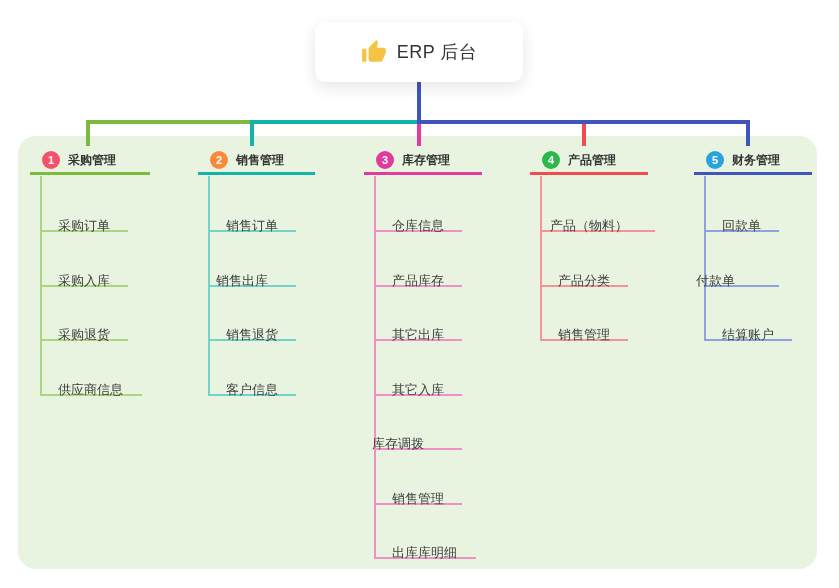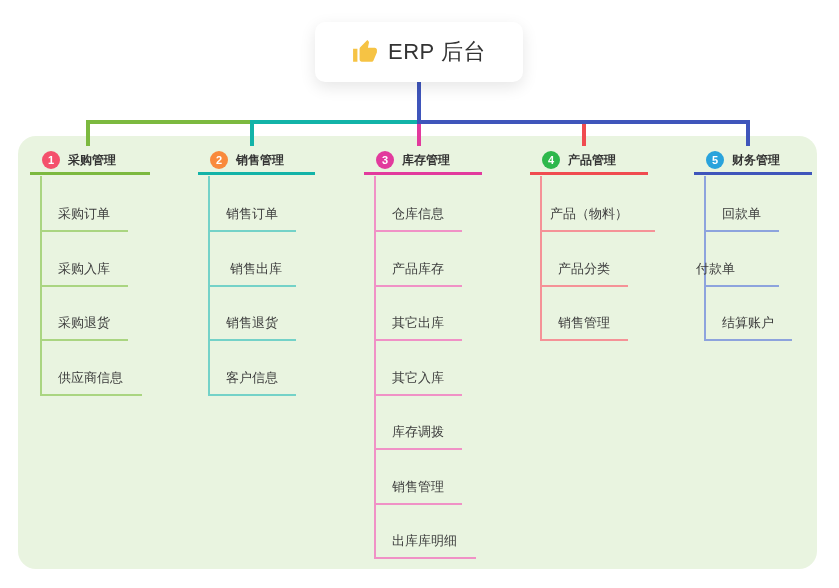--- a/index.html
+++ b/index.html
@@ -14,38 +14,38 @@
     border-radius:18px;
   }
   #connectors{position:absolute;left:0;top:0;width:839px;height:588px;pointer-events:none;}
   .root-card{
     position:absolute;left:315px;top:22px;width:208px;height:60px;
     background:#ffffff;border-radius:10px;
     box-shadow:0 5px 16px rgba(0,0,0,0.10);
     display:flex;align-items:center;justify-content:center;gap:10px;
     z-index:3;cursor:default;
   }
-  .root-label{font-size:22px;font-weight:500;color:#333;letter-spacing:.5px;}
+  .root-label{font-size:18px;font-weight:500;color:#333;letter-spacing:.5px;}
   .root-icon{width:26px;height:26px;display:inline-block;}
   .branch-title{
     position:absolute;height:27px;top:148px;
     display:flex;align-items:center;gap:8px;
     padding-left:12px;box-sizing:border-box;
     border-bottom:3px solid #000;z-index:2;
   }
   .badge{
     width:18px;height:18px;border-radius:50%;flex:0 0 18px;
     display:inline-flex;align-items:center;justify-content:center;
     color:#fff;font-size:11px;font-weight:bold;line-height:1;
   }
   .branch-label{font-size:12px;font-weight:600;color:#333;white-space:nowrap;}
   .spine{position:absolute;width:2px;z-index:1;}
   .child-label{
     position:absolute;height:20px;line-height:20px;
-    font-size:13px;color:#3d3d3d;white-space:nowrap;z-index:2;
+    font-size:13px;color:#3d3d3d;white-space:nowrap;z-index:2;margin-top:12px;
   }
   .child-underline{position:absolute;height:2px;z-index:1;}
 </style>
 </head>
 <body style="background: rgb(255, 255, 255);">
 
 <div id="canvas">
   <div class="panel" style="background: rgb(233, 244, 224);"></div>
   <svg id="connectors" width="839" height="588" viewBox="0 0 839 588">
       <path d="M419 82 V122 H88 V146" fill="none" stroke="#7cb93f" stroke-width="4"></path>
@@ -75,40 +75,40 @@
     <div class="child-underline" style="left: 40px; top: 339px; width: 88px; background: rgb(170, 213, 129);"></div>
     <div class="child-label" style="left: 58px; top: 368px;">供应商信息</div>
     <div class="child-underline" style="left: 40px; top: 394px; width: 102px; background: rgb(170, 213, 129);"></div>
     <div class="branch-title" style="left: 198px; width: 117px; border-bottom-color: rgb(18, 179, 168);">
       <span class="badge" style="background: rgb(249, 138, 60);">2</span>
       <span class="branch-label">销售管理</span>
     </div>
     <div class="spine" style="left: 208px; top: 176px; height: 220px; background: rgb(116, 210, 200);"></div>
     <div class="child-label" style="left: 226px; top: 204px;">销售订单</div>
     <div class="child-underline" style="left: 208px; top: 230px; width: 88px; background: rgb(116, 210, 200);"></div>
-    <div class="child-label" style="left: 230px; top: 259px;">销售出库</div>
+    <div class="child-label" style="left: 216px; top: 259px;">销售出库</div>
     <div class="child-underline" style="left: 208px; top: 285px; width: 88px; background: rgb(116, 210, 200);"></div>
     <div class="child-label" style="left: 226px; top: 313px;">销售退货</div>
     <div class="child-underline" style="left: 208px; top: 339px; width: 88px; background: rgb(116, 210, 200);"></div>
     <div class="child-label" style="left: 226px; top: 368px;">客户信息</div>
     <div class="child-underline" style="left: 208px; top: 394px; width: 88px; background: rgb(116, 210, 200);"></div>
     <div class="branch-title" style="left: 364px; width: 118px; border-bottom-color: rgb(226, 58, 157);">
       <span class="badge" style="background: rgb(226, 58, 157);">3</span>
       <span class="branch-label">库存管理</span>
     </div>
     <div class="spine" style="left: 374px; top: 176px; height: 383px; background: rgb(240, 145, 198);"></div>
     <div class="child-label" style="left: 392px; top: 204px;">仓库信息</div>
     <div class="child-underline" style="left: 374px; top: 230px; width: 88px; background: rgb(240, 145, 198);"></div>
     <div class="child-label" style="left: 392px; top: 259px;">产品库存</div>
     <div class="child-underline" style="left: 374px; top: 285px; width: 88px; background: rgb(240, 145, 198);"></div>
     <div class="child-label" style="left: 392px; top: 313px;">其它出库</div>
     <div class="child-underline" style="left: 374px; top: 339px; width: 88px; background: rgb(240, 145, 198);"></div>
     <div class="child-label" style="left: 392px; top: 368px;">其它入库</div>
     <div class="child-underline" style="left: 374px; top: 394px; width: 88px; background: rgb(240, 145, 198);"></div>
-    <div class="child-label" style="left: 392px; top: 422px;">库存调拨</div>
+    <div class="child-label" style="left: 372px; top: 422px;">库存调拨</div>
     <div class="child-underline" style="left: 374px; top: 448px; width: 88px; background: rgb(240, 145, 198);"></div>
     <div class="child-label" style="left: 392px; top: 477px;">销售管理</div>
     <div class="child-underline" style="left: 374px; top: 503px; width: 88px; background: rgb(240, 145, 198);"></div>
     <div class="child-label" style="left: 392px; top: 531px;">出库库明细</div>
     <div class="child-underline" style="left: 374px; top: 557px; width: 102px; background: rgb(240, 145, 198);"></div>
     <div class="branch-title" style="left: 530px; width: 118px; border-bottom-color: rgb(240, 75, 80);">
       <span class="badge" style="background: rgb(46, 184, 76);">4</span>
       <span class="branch-label">产品管理</span>
     </div>
     <div class="spine" style="left: 540px; top: 176px; height: 165px; background: rgb(245, 146, 151);"></div>

